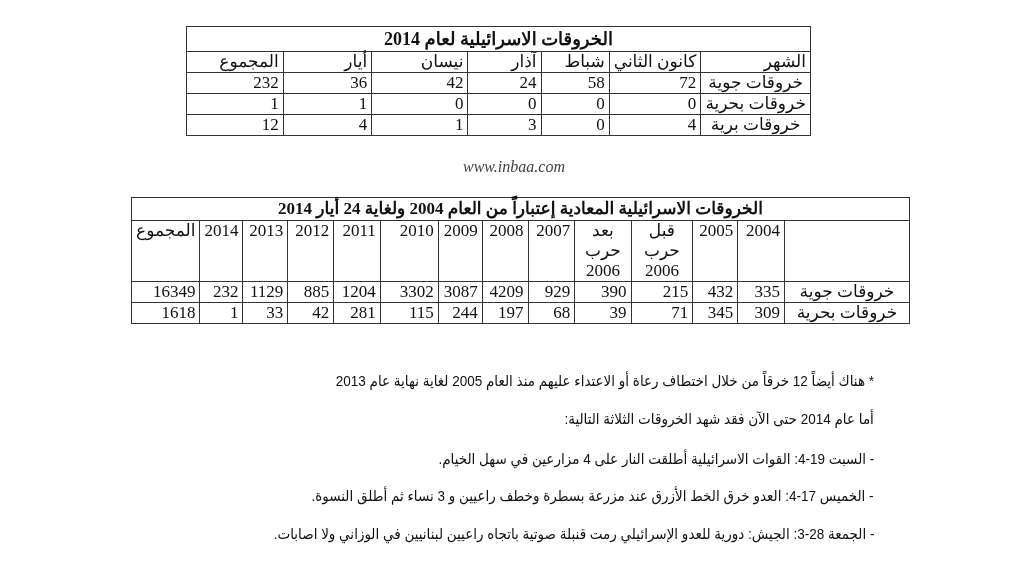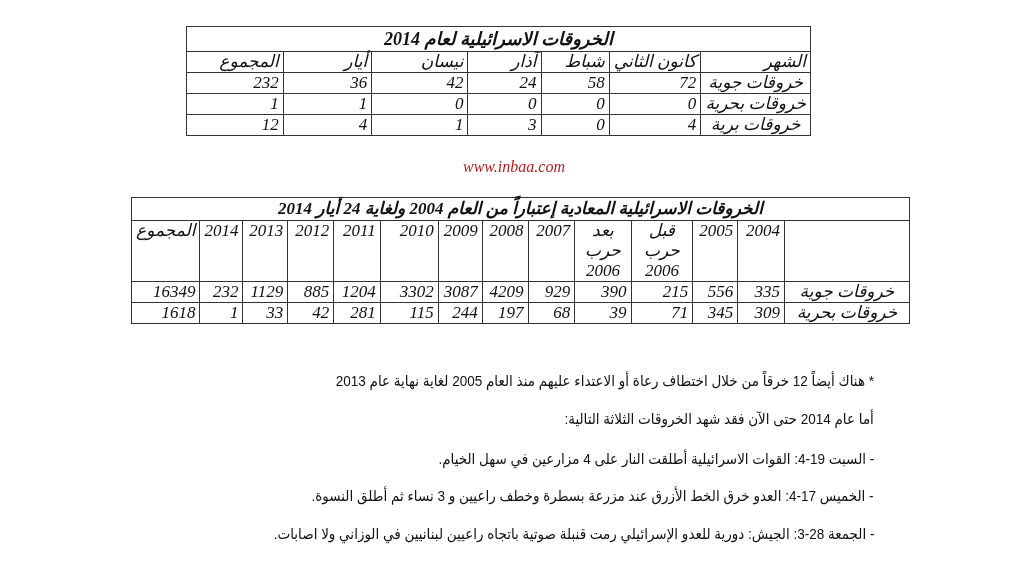--- a/index.html
+++ b/index.html
@@ -1,32 +1,32 @@
 <!DOCTYPE html>
 <html><head>
 <meta charset="utf-8">
 <style>
   html, body { margin:0; padding:0; }
   body {
     width:1024px; height:575px; background:#ffffff; position:relative; overflow:hidden;
     font-family: "Liberation Serif", "DejaVu Serif", serif; color:#111;
   }
-  table { border-collapse: collapse; position:absolute;font-style:italic; }
+  table { border-collapse: collapse; position:absolute; }
   td { border:1px solid #333; padding:0 4px; font-size:17px; line-height:20px; text-align:right; white-space:nowrap; vertical-align:top; }
   .title-cell { text-align:center; font-weight:bold; font-size:18px; }
   #t1 { left:186px; top:26px; width:625px; }
   #t1 td { height:20px; }
   #t1 .title-cell { height:24px; line-height:24px; }
   #t2 { left:131px; top:197px; width:779px; }
   #t2 td { height:20px; font-size:17px; }
   #t2 .title-cell { height:22px; line-height:22px; }
   #t2 .hdr td { height:44px; }
   .lbl { direction:rtl;text-align:center; }
   .watermark {
-    position:absolute; left:463px; top:158px; font-style:italic; font-size:16px; color:#b91c1c;
+    position:absolute; left:463px; top:158px; font-style:italic; font-size:16px; color:#404040;
     font-family: "Liberation Serif", serif;
   }
   .para {
     position:absolute; right:150px; direction:rtl; text-align:right; font-size:15px;
     font-family: "Liberation Sans", "DejaVu Sans", sans-serif; color:#111; white-space:nowrap;
     transform: scaleX(0.9); transform-origin: right center;
   }
 </style>
 </head>
 <body>
@@ -128,21 +128,21 @@
     <td>232</td>
     <td>1129</td>
     <td>885</td>
     <td>1204</td>
     <td>3302</td>
     <td>3087</td>
     <td>4209</td>
     <td>929</td>
     <td>390</td>
     <td>215</td>
-    <td>556</td>
+    <td>432</td>
     <td>335</td>
     <td class="lbl">خروقات جوية</td>
   </tr>
   <tr>
     <td>1618</td>
     <td>1</td>
     <td>33</td>
     <td>42</td>
     <td>281</td>
     <td>115</td>

